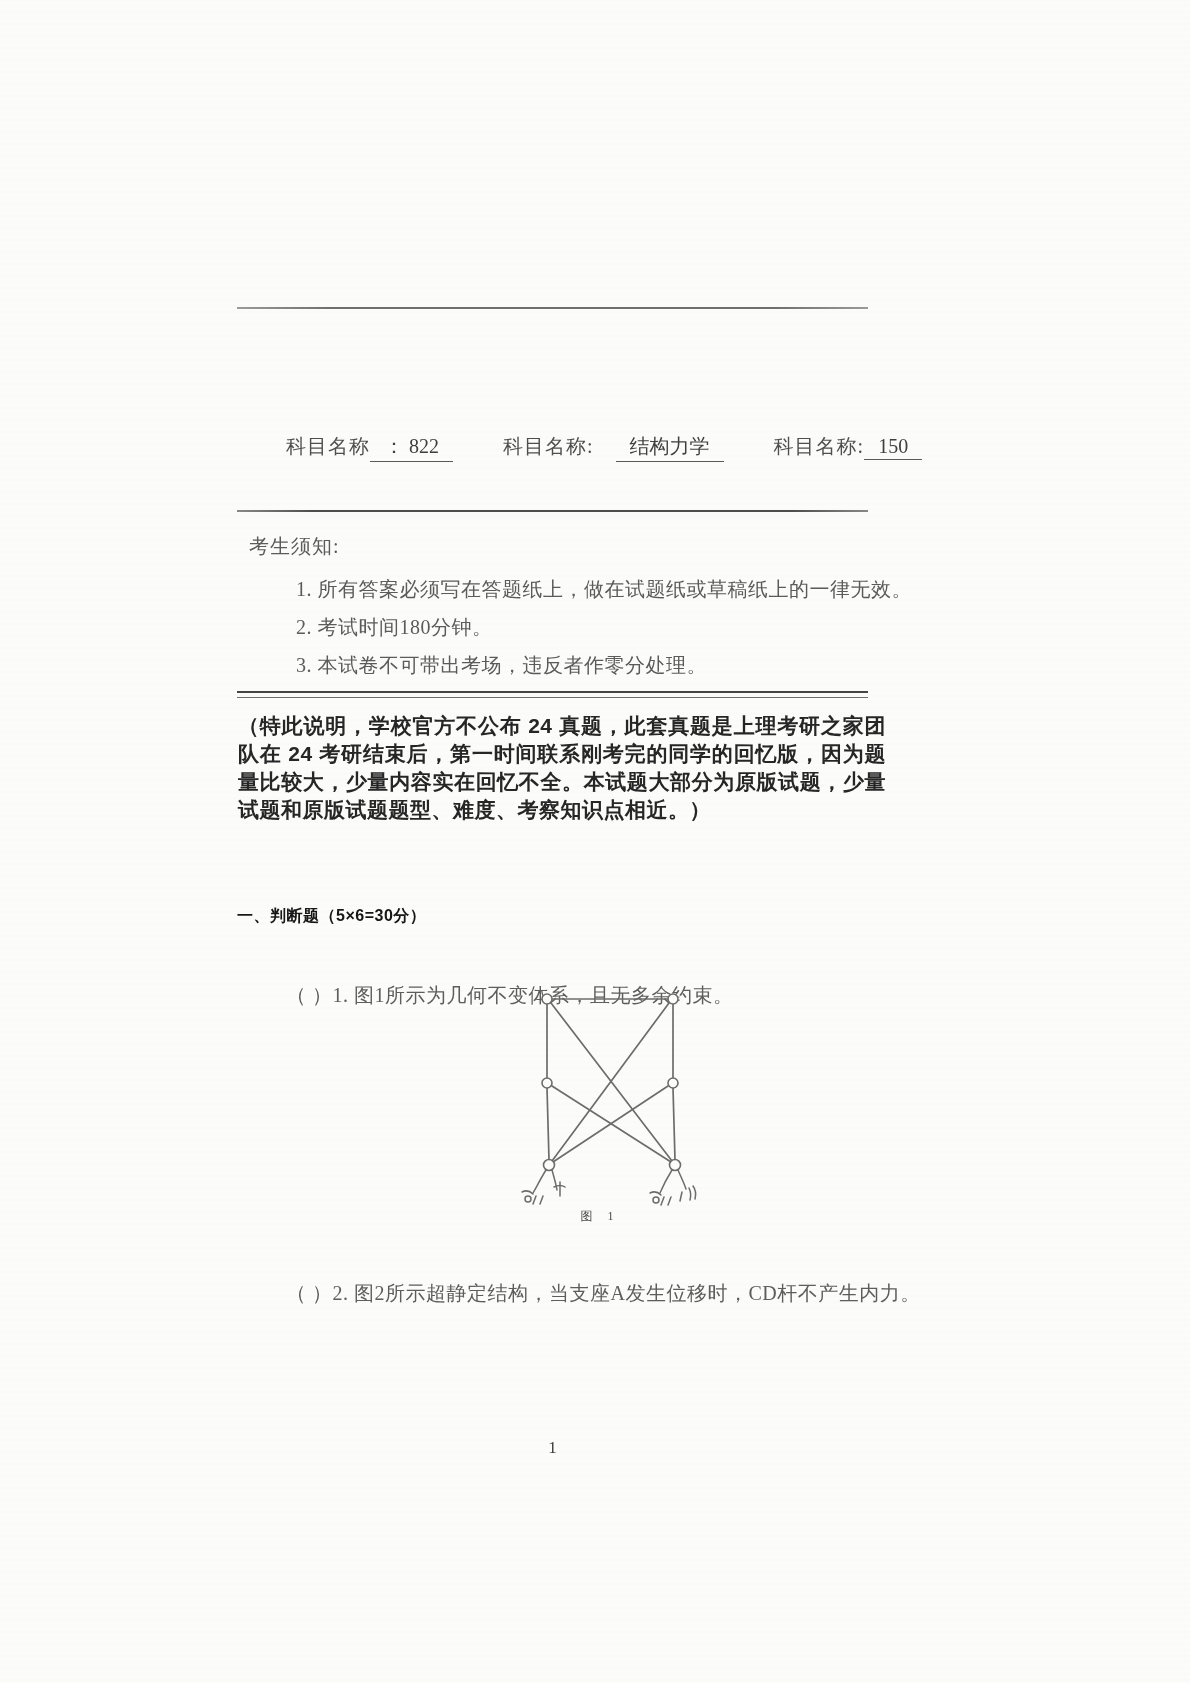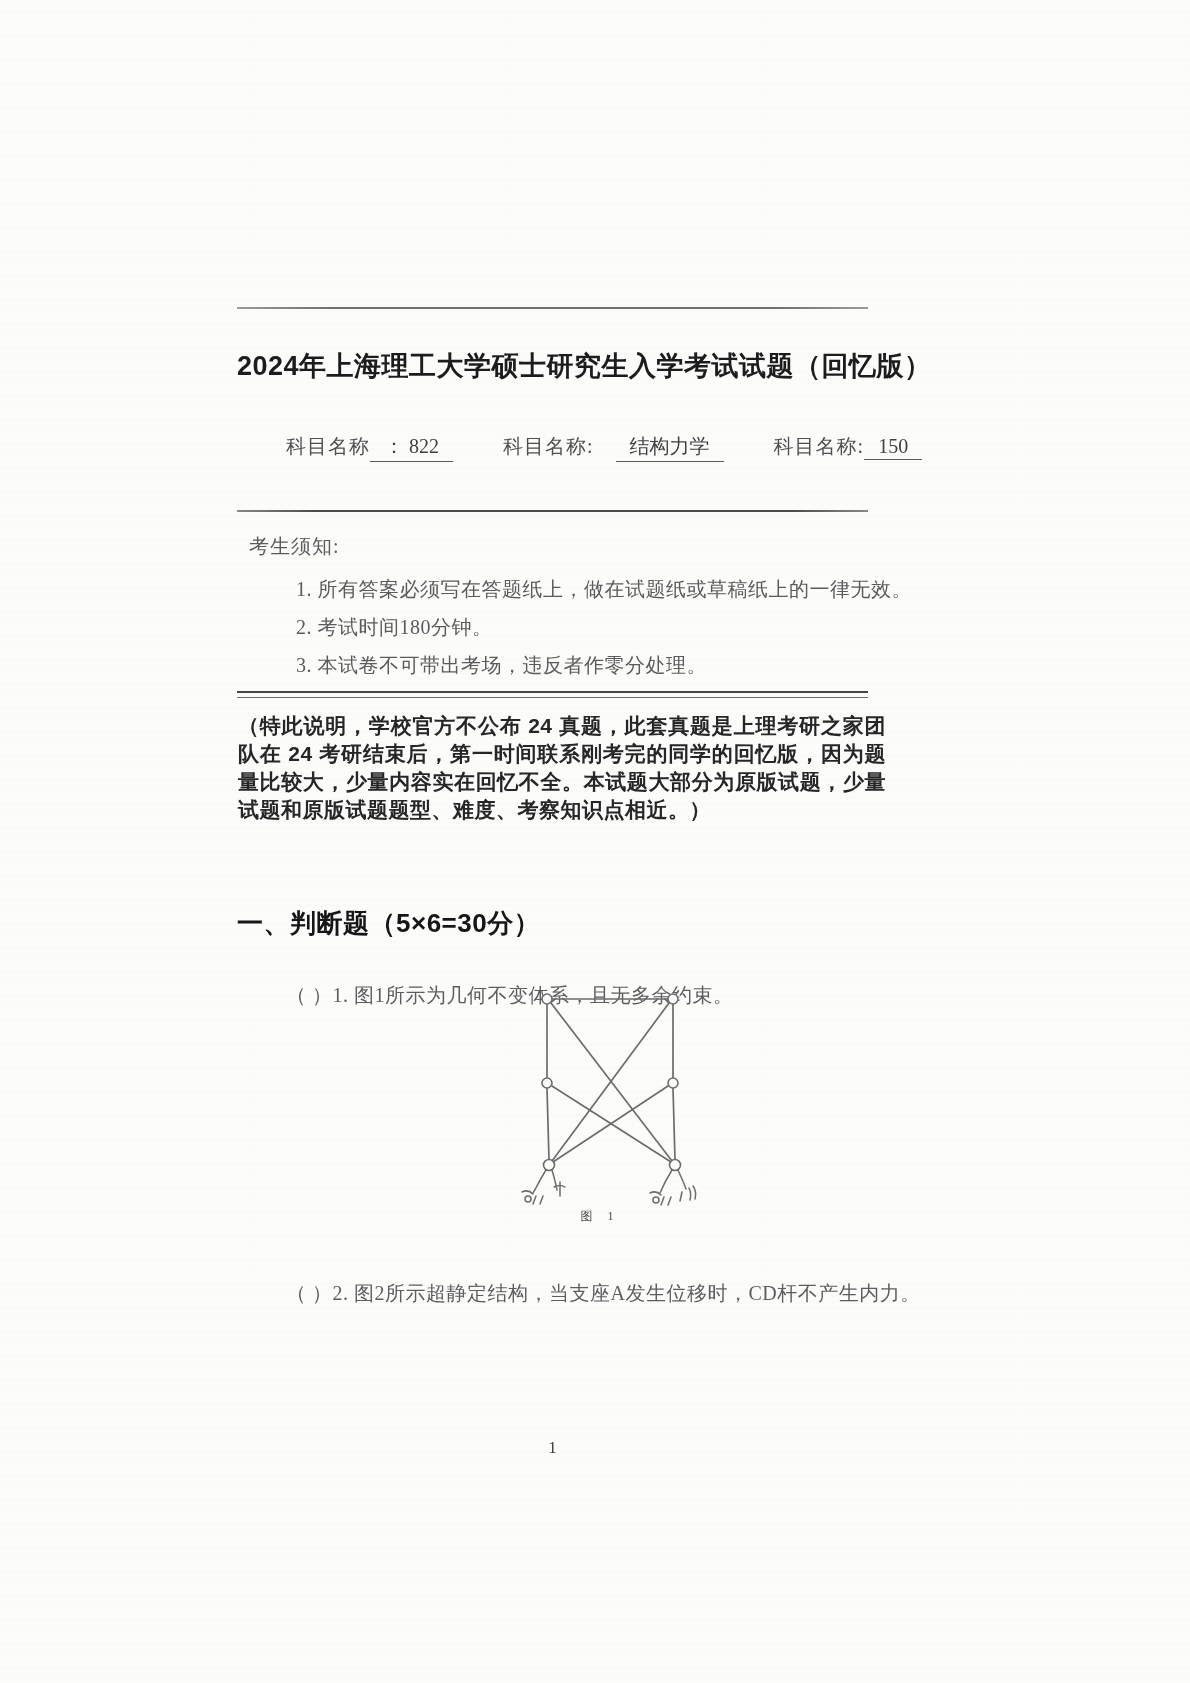--- a/index.html
+++ b/index.html
@@ -60,21 +60,21 @@
   }
   .disclaimer{
     left:238px; top:712px; width:648px;
     font-family:"Liberation Sans","DejaVu Sans",sans-serif;
     font-weight:bold; font-size:21px; line-height:28px;
     color:#262626; text-align:justify; letter-spacing:0.5px;
   }
   .section-heading{
     left:237px; top:906px;
     font-family:"Liberation Sans","DejaVu Sans",sans-serif;
-    font-weight:bold; font-size:26px; color:#161616; letter-spacing:0.5px;
+    font-weight:bold; font-size:16px; color:#161616; letter-spacing:0.5px;
   }
   .question{
     left:286px; font-size:20px; color:#5d5d5d; letter-spacing:0.5px; white-space:nowrap;margin-top:37px;
   }
   .question.q1{top:945px;}
   .question.q2{top:1243px;}
   .figure-wrap{left:455px; top:965px; width:290px; height:250px;}
   .figure-caption{
     left:460px; top:1208px; width:280px; text-align:center;
     font-size:12px; color:#4a4a4a; letter-spacing:6px;
@@ -84,21 +84,20 @@
     font-size:17px; color:#3d3d3d;
   }
 </style>
 </head>
 <body>
 
 <div class="page">
 
   <div class="abs rule-top"></div>
 
-  <div class="abs doc-title">2024年上海理工大学硕士研究生入学考试试题（回忆版）</div>
 
   <div class="abs subject-row">
     <span class="lbl">科目名称</span><span class="val">：  822</span><span class="gap-lg"></span><span class="lbl">科目名称:</span><span class="gap-md"></span><span class="val">结构力学</span><span class="gap-lg"></span><span class="lbl">科目名称:</span><span class="val">150</span>
   </div>
 
   <div class="abs rule-mid"></div>
 
   <div class="abs notice-heading">考生须知:</div>
   <div class="abs notice-item i0">1. 所有答案必须写在答题纸上，做在试题纸或草稿纸上的一律无效。</div>
   <div class="abs notice-item i1">2. 考试时间180分钟。</div>

